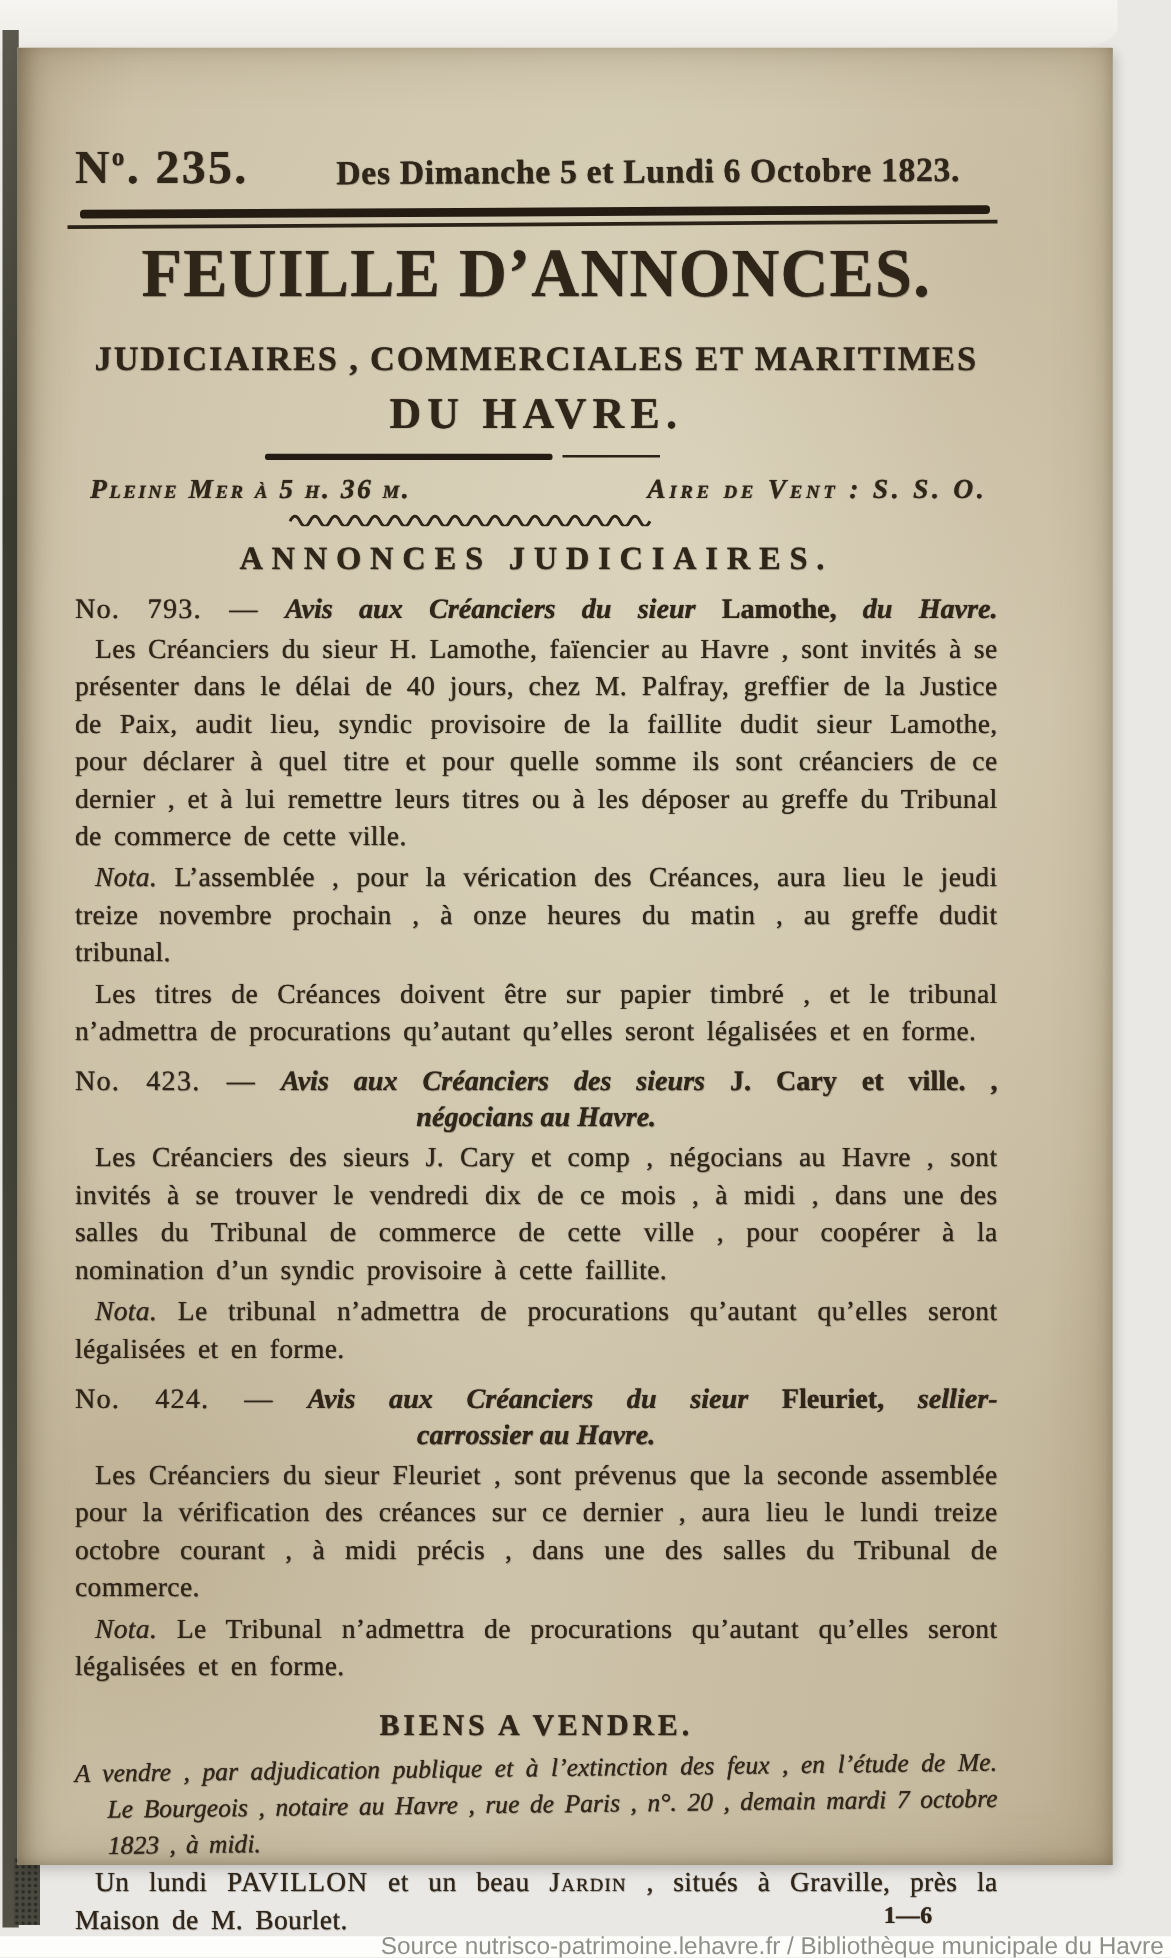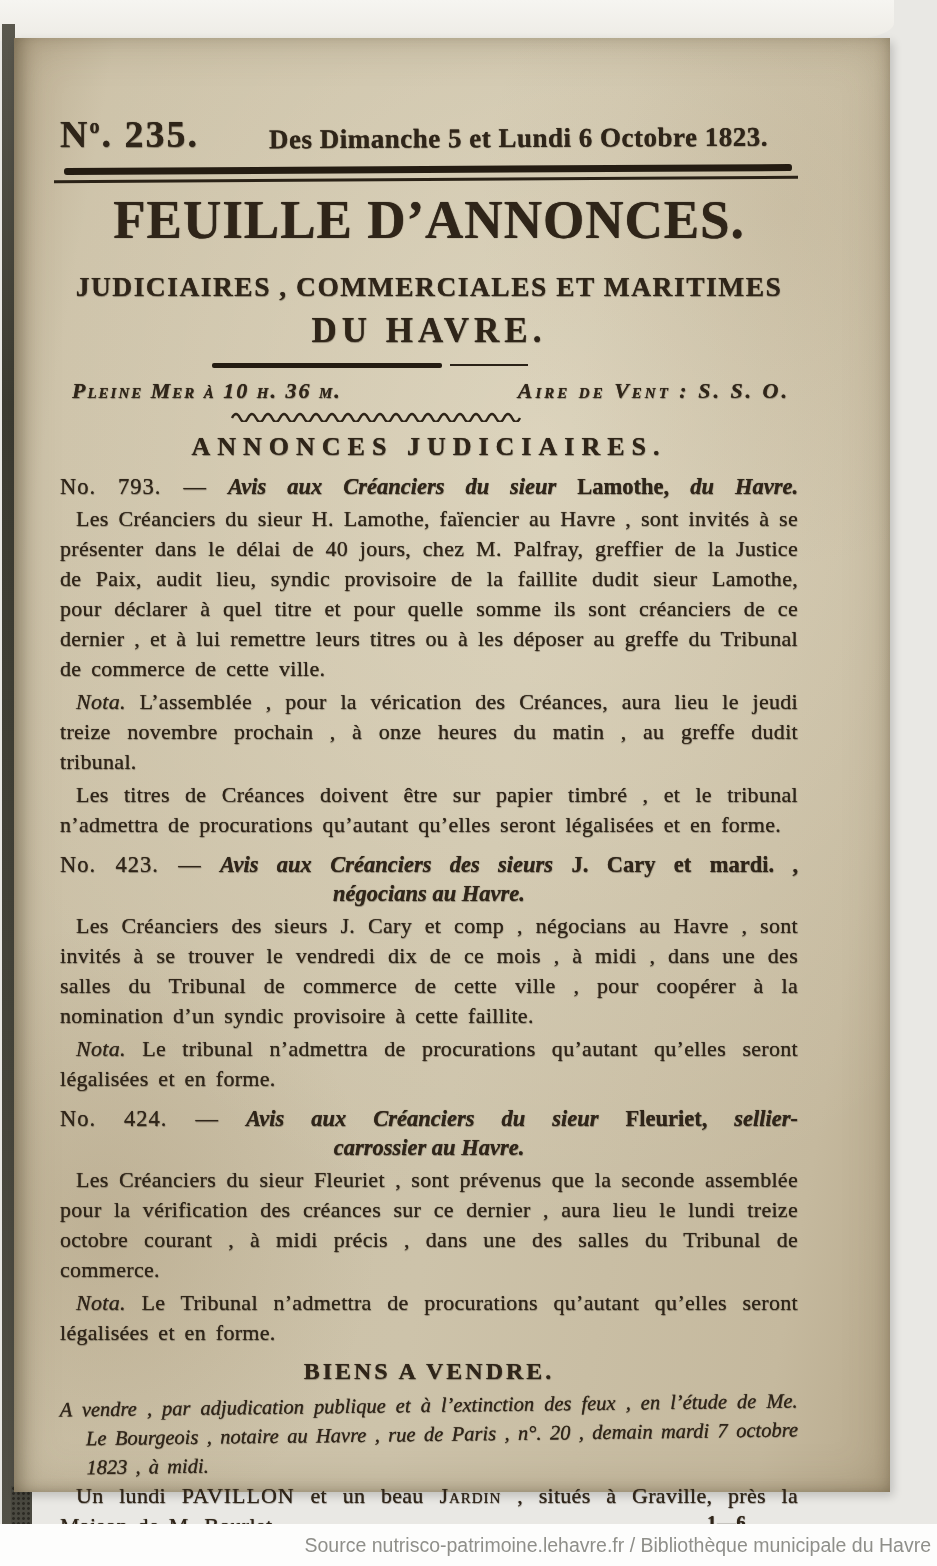--- a/index.html
+++ b/index.html
@@ -55,39 +55,39 @@
   .mast-place{font-size:35px;font-weight:bold;text-align:center;letter-spacing:5px;margin-top:8px;}
   .short-rule{display:flex;align-items:center;margin:12px 0 0 152px;}
   .short-rule .seg-a{width:230px;height:5px;background:#241c12;border-radius:2px;}
   .short-rule .seg-b{width:78px;height:2.6px;background:#2a2217;margin-left:8px;}
   .info-row{display:flex;justify-content:space-between;margin-top:10px;padding:0 8px 0 12px;
     font-style:italic;font-variant:small-caps;font-weight:bold;font-size:22px;}
   .info-tide{letter-spacing:2px;}
   .info-wind{letter-spacing:3px;}
   .wave-wrap{margin:4px 0 0 170px;height:12px;}
   .sec-head{font-size:26px;font-weight:bold;text-align:center;letter-spacing:7px;margin-top:12px;}
-  .sec-head-biens{font-size:24px;font-weight:bold;text-align:center;letter-spacing:3px;margin-top:10px;}
+  .sec-head-biens{font-size:24px;font-weight:bold;text-align:center;letter-spacing:3px;margin-top:20px;}
   .notice-head{font-size:22.5px;margin-top:10px;line-height:29px;}
   .jline{text-align:justify;text-align-last:justify;}
   .cline{text-align:center;font-size:22.5px;line-height:29px;}
   .no-label{font-style:normal;font-weight:normal;letter-spacing:1px;}
   .it{font-style:italic;font-weight:bold;}
   .rm{font-style:normal;font-weight:bold;}
   .body-p{font-size:22px;line-height:30px;text-align:justify;text-indent:16px;
     margin:3px 0 0 0;word-spacing:4px;letter-spacing:0.3px;}
   .nota-label{font-style:italic;}
   .biens-p1{font-style:italic;font-size:20.5px;line-height:29px;text-align:justify;
     margin:6px 0 0 0;padding-left:26px;text-indent:-26px;word-spacing:3px;
     transform:rotate(-0.7deg);}
   .last-p{position:relative;}
   .caps{letter-spacing:1px;}
   .sc{font-variant:small-caps;letter-spacing:1px;}
   .insert-mark{position:absolute;right:52px;top:27px;font-size:19px;font-weight:bold;}
   .caption-bar{
-    position:absolute;left:0;bottom:0;width:937px;height:42px;background:#fdfdfc;
+    position:absolute;left:0;bottom:0;width:937px;height:17px;background:#fdfdfc;
     display:flex;align-items:center;justify-content:flex-end;box-sizing:border-box;
     padding-right:6px;font-family:"Liberation Sans","DejaVu Sans",sans-serif;
     font-size:19.5px;color:#8f8f8a;
   }
 </style>
 </head>
 <body>
 
 <div class="stage">
 
@@ -109,21 +109,21 @@
       <div class="mast-title">FEUILLE D’ANNONCES.</div>
       <div class="mast-sub">JUDICIAIRES , COMMERCIALES ET MARITIMES</div>
       <div class="mast-place">DU HAVRE.</div>
 
       <div class="short-rule">
         <span class="seg-a"></span>
         <span class="seg-b"></span>
       </div>
 
       <div class="info-row">
-        <span class="info-tide">Pleine Mer à 10 h. 36 m.</span>
+        <span class="info-tide">Pleine Mer à 5 h. 36 m.</span>
         <span class="info-wind">Aire de Vent : S. S. O.</span>
       </div>
 
       <div class="wave-wrap">
         <svg width="300" height="12" viewBox="0 0 300 12">
           <path d="M2 8 q4 -8 8 0 t8 0 t8 0 t8 0 t8 0 t8 0 t8 0 t8 0 t8 0 t8 0 t8 0 t8 0 t8 0 t8 0 t8 0 t8 0 t8 0 t8 0 t8 0 t8 0 t8 0 t8 0 t8 0 t8 0 t8 0 t8 0 t8 0 t8 0 t8 0 t8 0 t8 0 t8 0 t8 0 t8 0 t8 0 t8 0" stroke="#2f2519" stroke-width="2.4" fill="none"></path>
         </svg>
       </div>
 
       <div class="sec-head">ANNONCES JUDICIAIRES.</div>
@@ -134,21 +134,21 @@
         <span class="rm">Lamothe,</span>
         <span class="it">du Havre.</span>
       </div>
       <p class="body-p">Les Créanciers du sieur H. Lamothe, faïencier au Havre , sont invités à se présenter dans le délai de 40 jours, chez M. Palfray, greffier de la Justice de Paix, audit lieu, syndic provisoire de la faillite dudit sieur Lamothe, pour déclarer à quel titre et pour quelle somme ils sont créanciers de ce dernier , et à lui remettre leurs titres ou à les déposer au greffe du Tribunal de commerce de cette ville.</p>
       <p class="body-p"><span class="nota-label">Nota.</span> <span>L’assemblée , pour la vérication des Créances, aura lieu le jeudi treize novembre prochain , à onze heures du matin , au greffe dudit tribunal.</span></p>
       <p class="body-p">Les titres de Créances doivent être sur papier timbré , et le tribunal n’admettra de procurations qu’autant qu’elles seront légalisées et en forme.</p>
 
       <div class="notice-head jline">
         <span class="no-label">No. 423. —</span>
         <span class="it">Avis aux Créanciers des sieurs</span>
-        <span class="rm">J. Cary et mardi. ,</span>
+        <span class="rm">J. Cary et ville. ,</span>
       </div>
       <div class="cline it">négocians au Havre.</div>
       <p class="body-p">Les Créanciers des sieurs J. Cary et comp , négocians au Havre , sont invités à se trouver le vendredi dix de ce mois , à midi , dans une des salles du Tribunal de commerce de cette ville , pour coopérer à la nomination d’un syndic provisoire à cette faillite.</p>
       <p class="body-p"><span class="nota-label">Nota.</span> <span>Le tribunal n’admettra de procurations qu’autant qu’elles seront légalisées et en forme.</span></p>
 
       <div class="notice-head jline">
         <span class="no-label">No. 424. —</span>
         <span class="it">Avis aux Créanciers du sieur</span>
         <span class="rm">Fleuriet,</span>
         <span class="it">sellier-</span>

